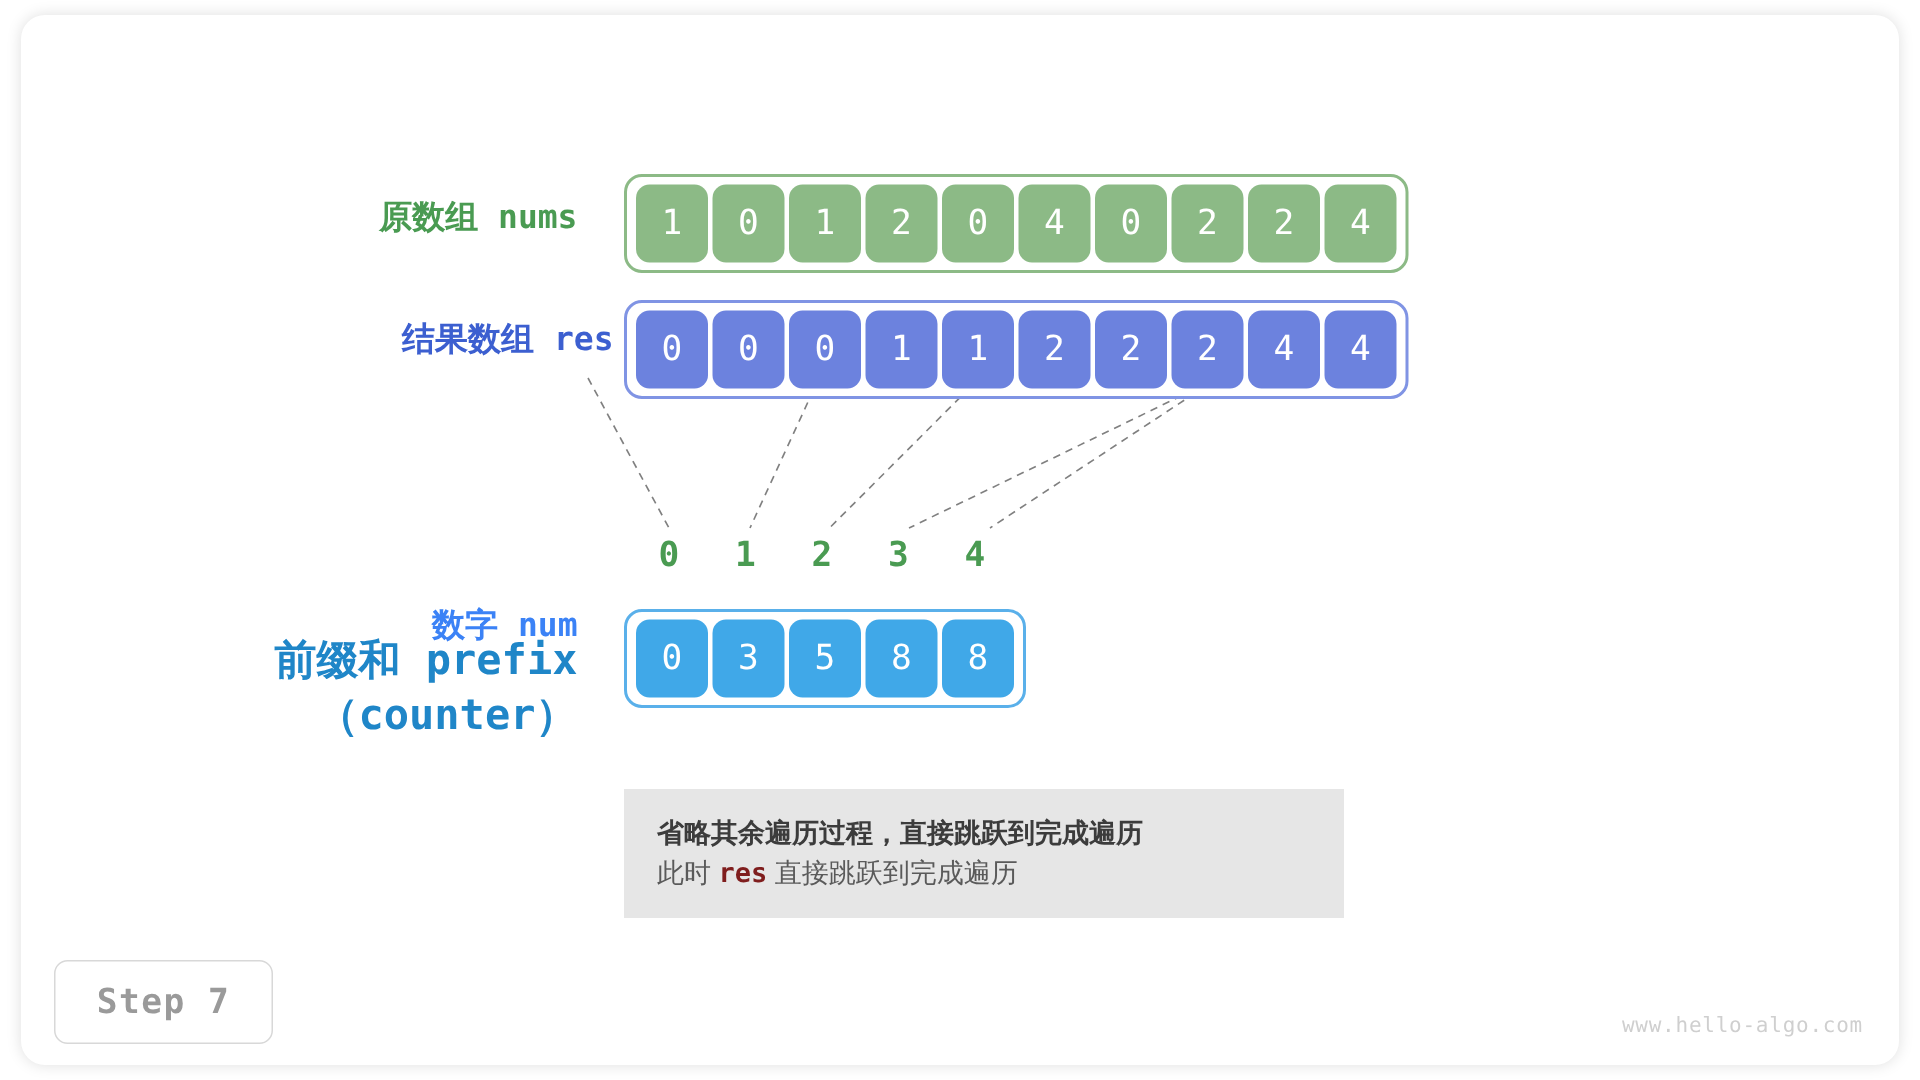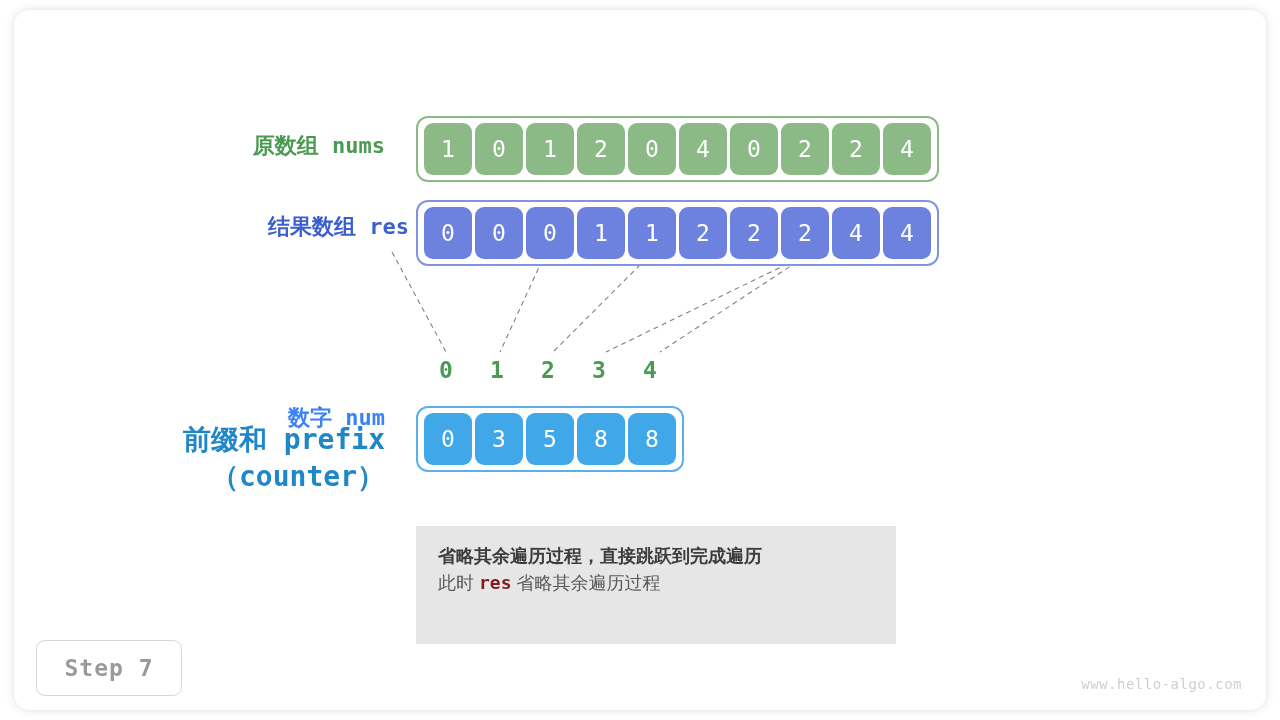--- a/index.html
+++ b/index.html
@@ -105,21 +105,21 @@
     font-size: 23px;
     font-weight: bold;
   }
 
   
   .note {
     position: absolute;
     left: 416px;
     top: 526px;
     width: 480px;
-    height: 118px;
+    height: 86px;
     background: #e6e6e6;
     box-sizing: border-box;
     padding: 16px 22px 0 22px;
   }
   .note-line1 {
     color: #3c3c3c;
     font-size: 18px;
     font-weight: bold;
     line-height: 1.5;
     font-family: "DejaVu Sans", sans-serif;
@@ -239,21 +239,21 @@
     <div class="array prefix">
       <div class="cell">0</div>
       <div class="cell">3</div>
       <div class="cell">5</div>
       <div class="cell">8</div>
       <div class="cell">8</div>
     </div>
 
     <div class="note">
       <div class="note-line1">省略其余遍历过程，直接跳跃到完成遍历</div>
-      <div class="note-line2"><span>此时</span><span class="note-code">res</span><span>省略其余遍历过程</span></div>
+      <div class="note-line2"><span>此时</span><span class="note-code">res</span><span>直接跳跃到完成遍历</span></div>
     </div>
 
     <div class="step-badge">Step 7</div>
 
     <div class="watermark">www.hello-algo.com</div>
 
   </div>
 </div>
 
 </body></html>

